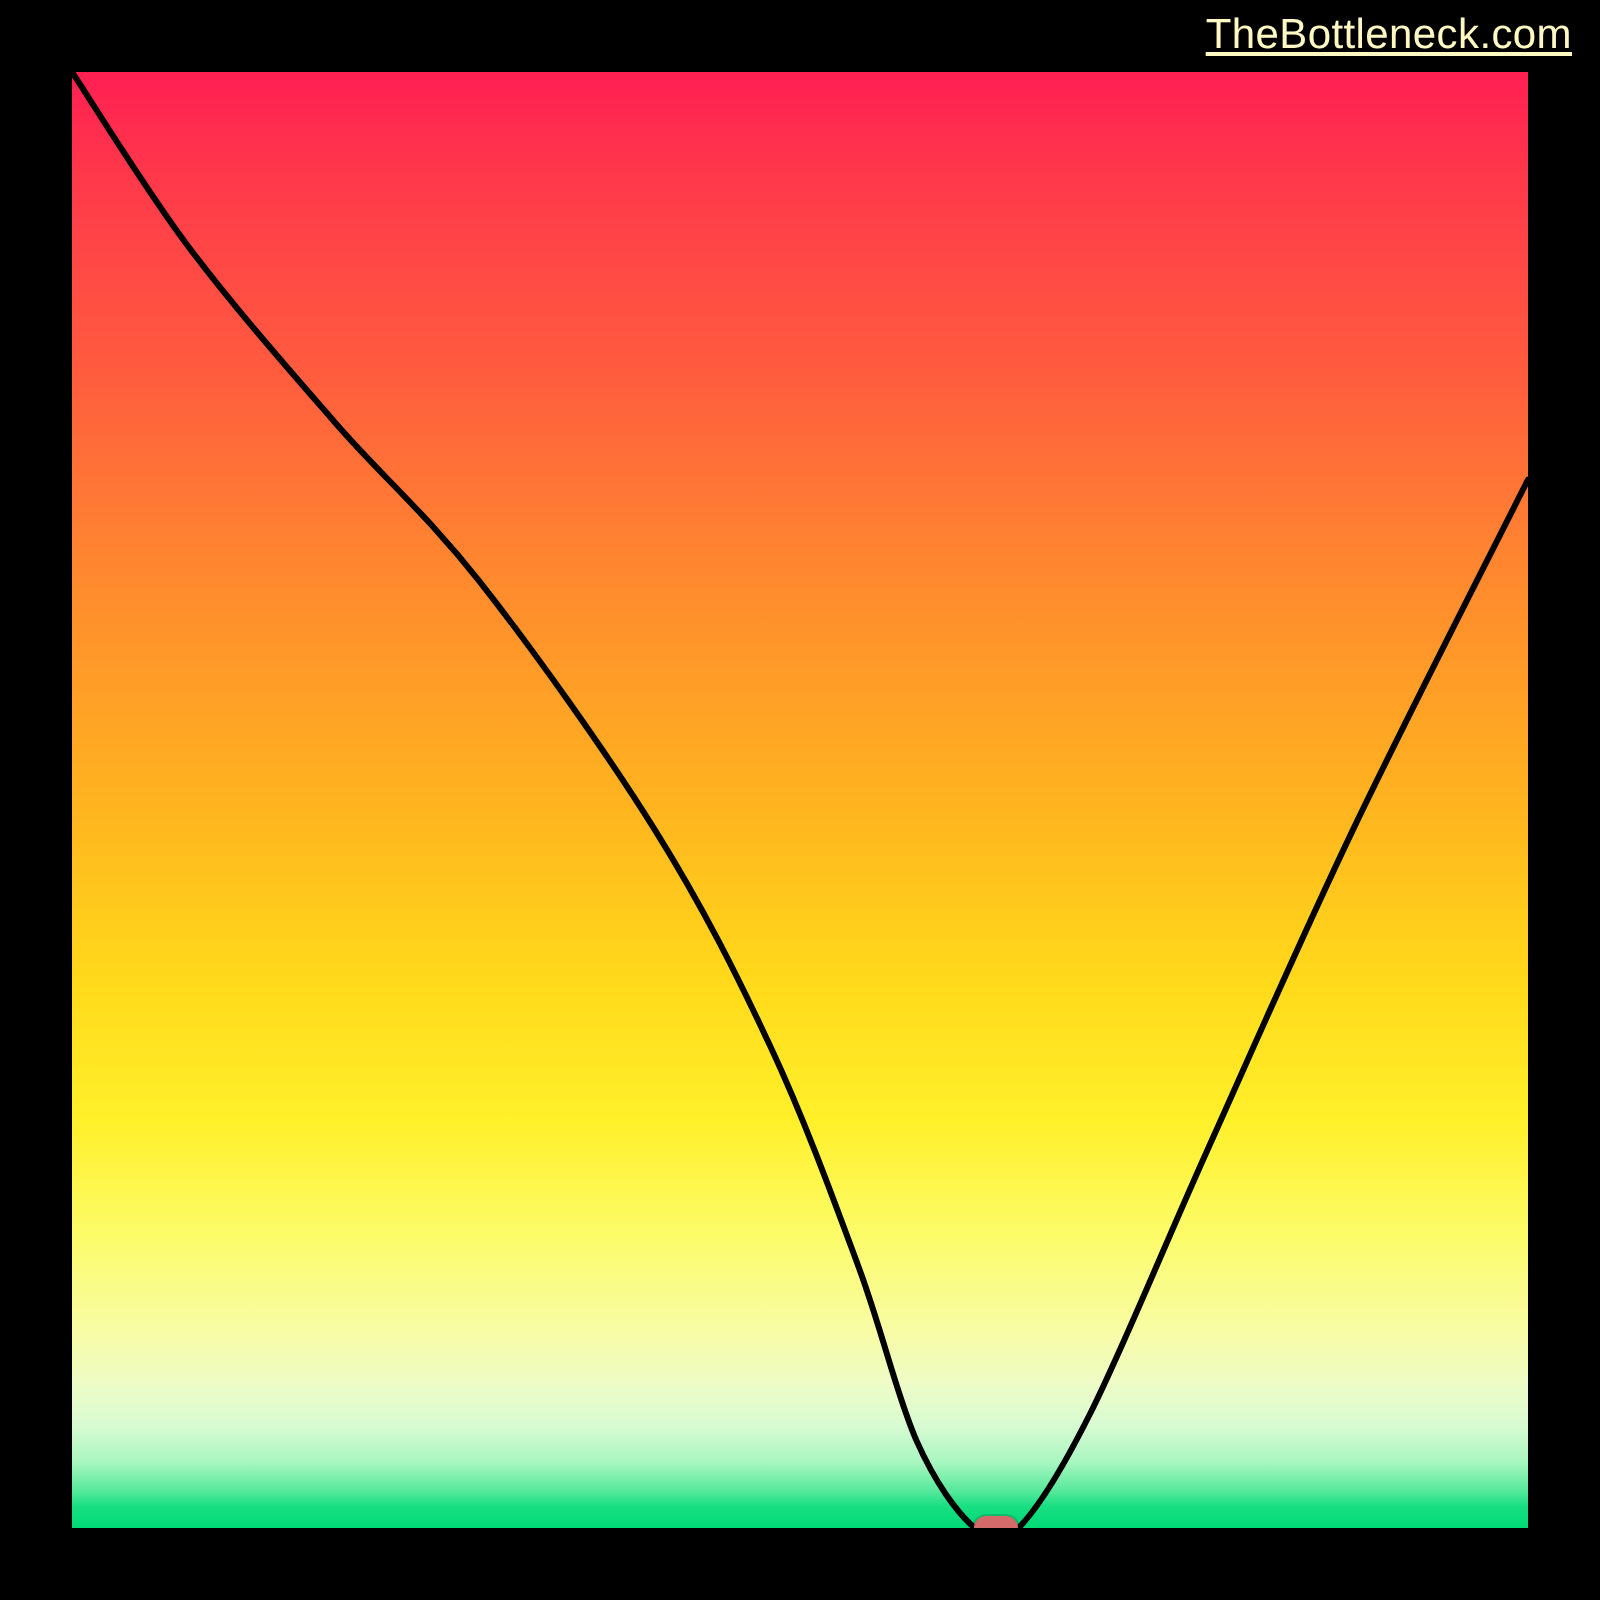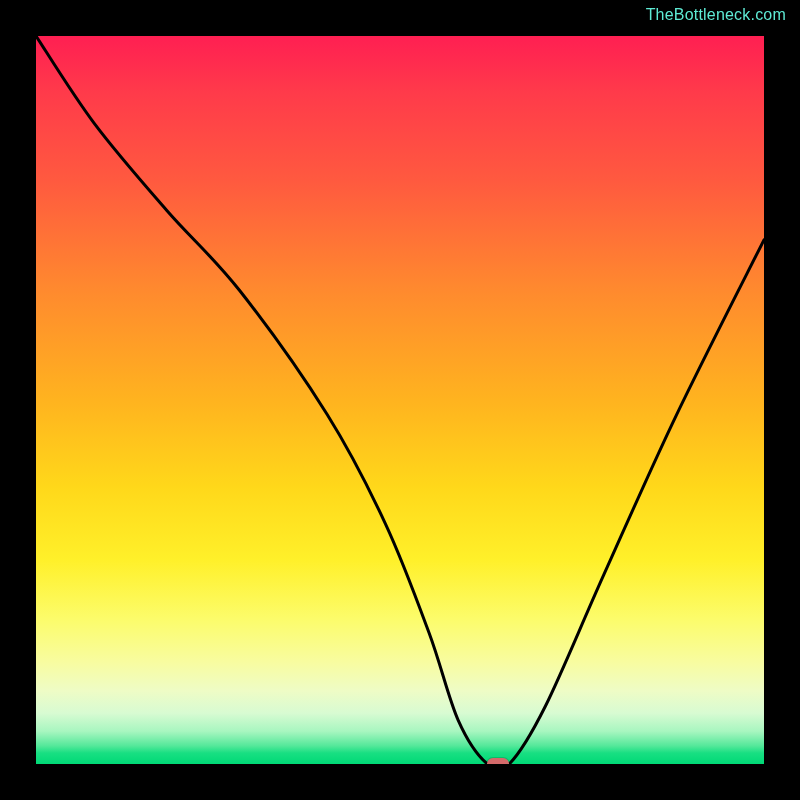--- a/index.html
+++ b/index.html
@@ -13,25 +13,26 @@
   }
   .frame {
     position: absolute;
     inset: 0;
     background: #000;
   }
   .watermark {
     position: absolute;
     top: 6px;
     right: 14px;
-    color: #5eead4;
-    font-size: 16px;
+    color: #fef9c3;
+    font-size: 21px;
     font-weight: 500;
     letter-spacing: 0.2px;
     z-index: 10;
+    text-decoration: underline;
   }
   .plot-area {
     position: absolute;
     
     left: 36px;
     top: 36px;
     width: 728px;   
     height: 728px;
     overflow: hidden;
   }

